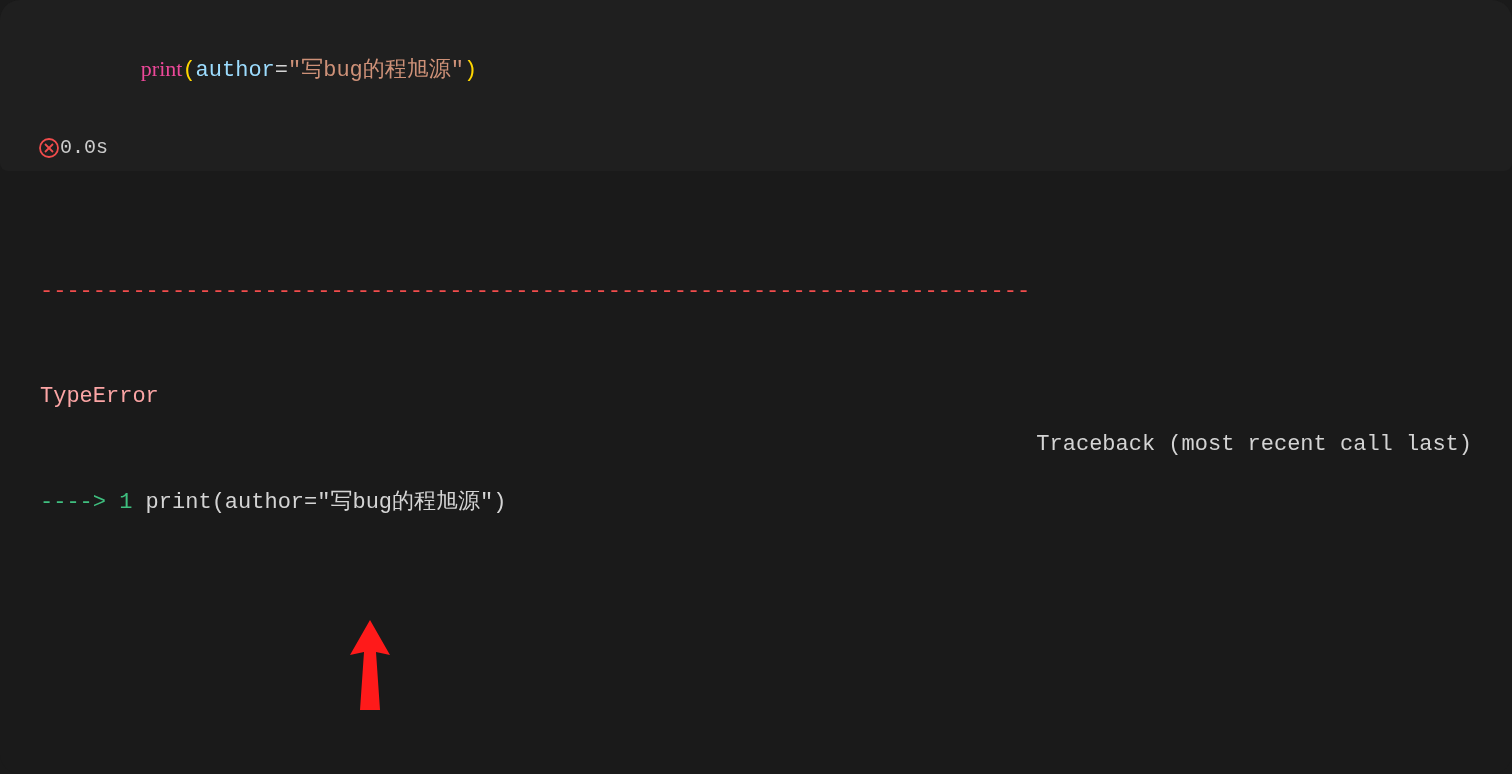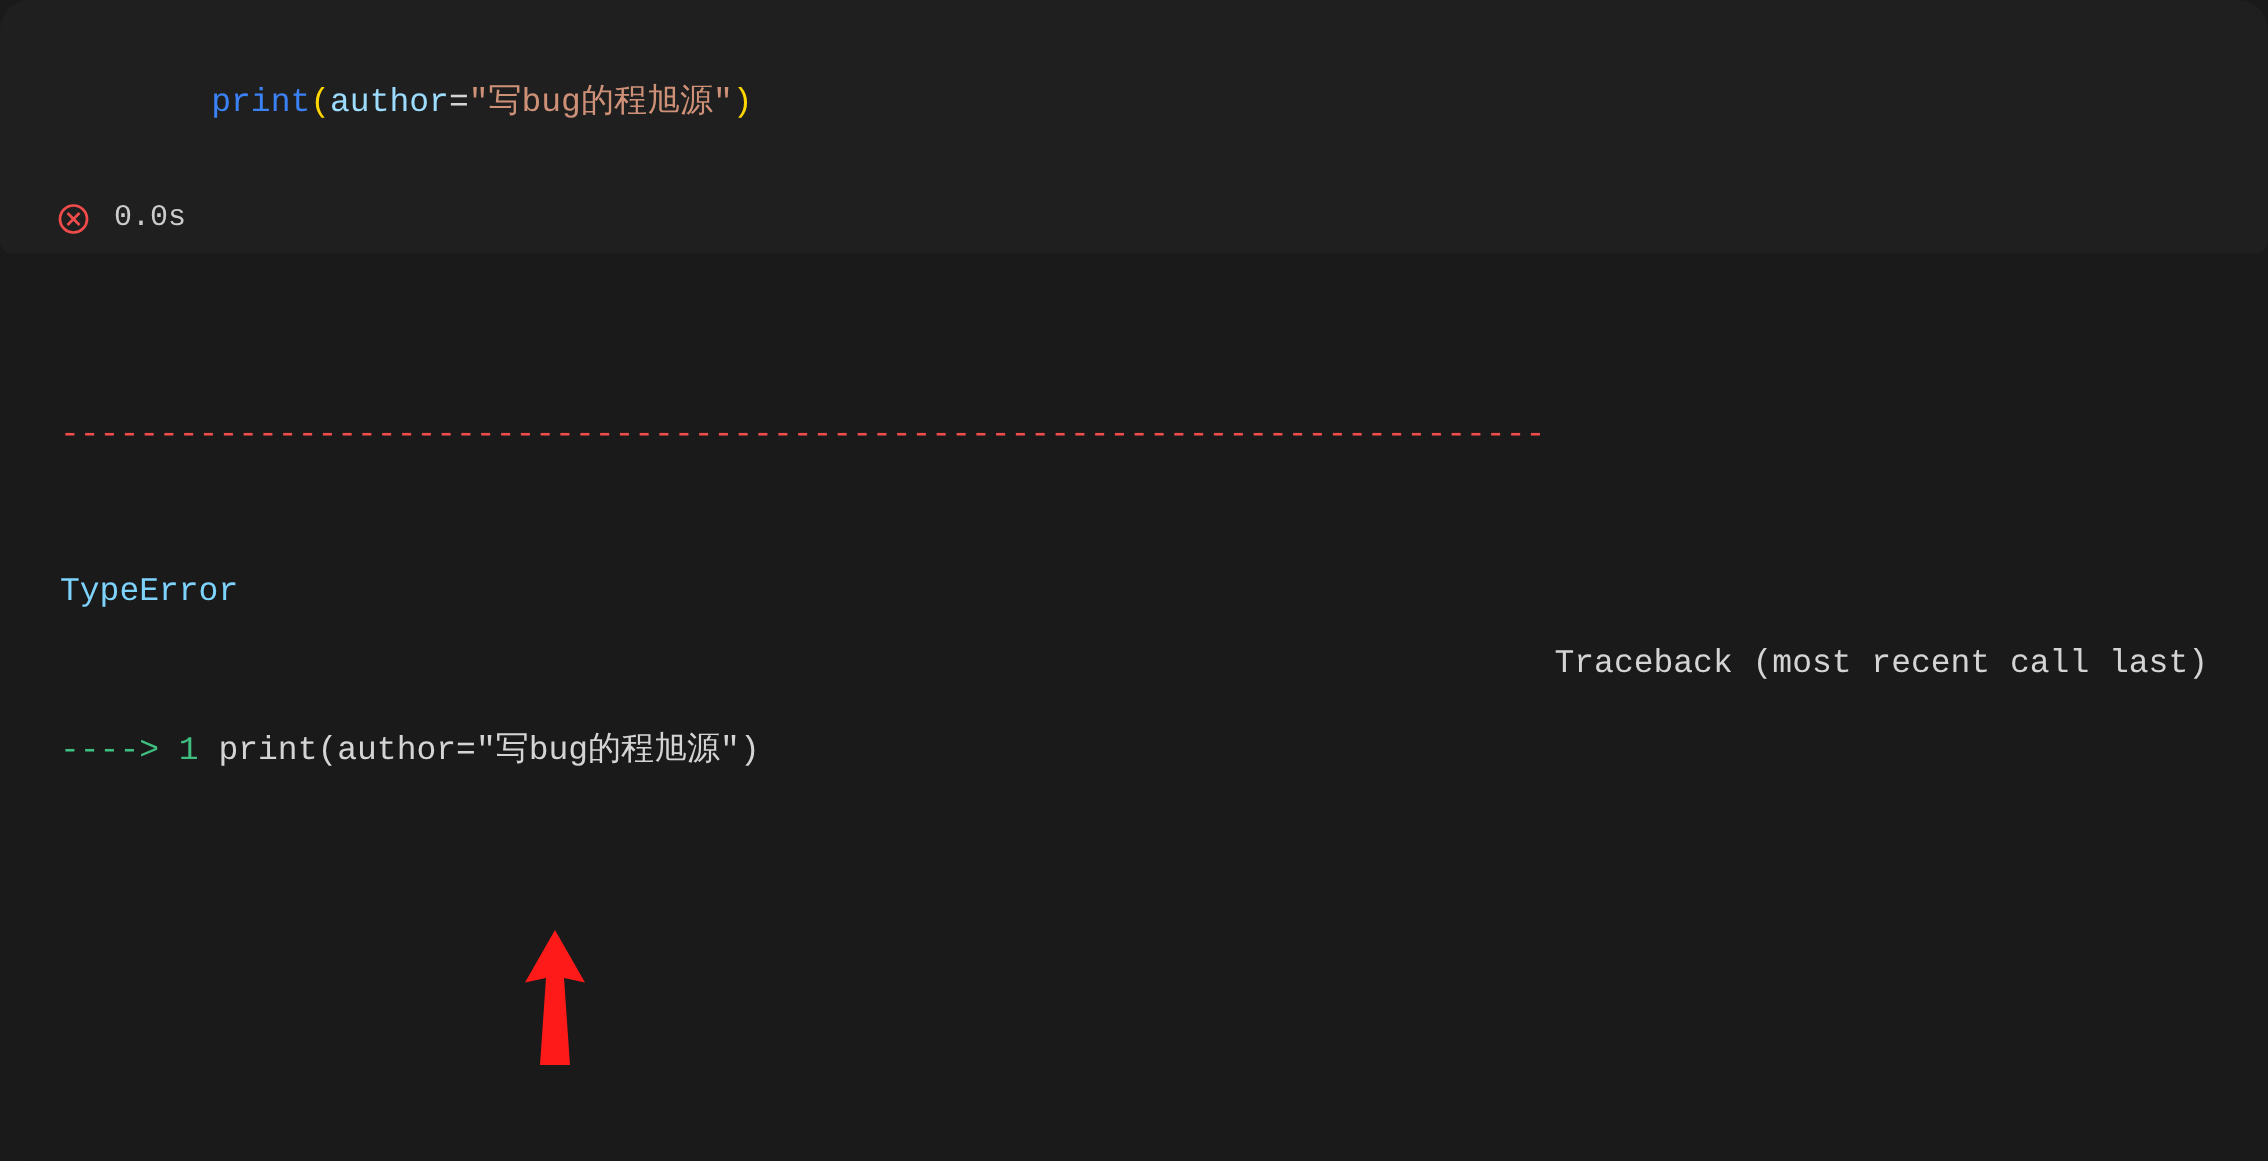--- a/index.html
+++ b/index.html
@@ -35,48 +35,47 @@
   .code-line {
     padding-left: 88px;
     line-height: 1.55;
     white-space: pre;
   }
 
   
   .status-bar {
     display: flex;
     align-items: center;
-    gap: 16px;
     padding-left: 38px;
     margin-top: 14px;
     color: #a0a0a0;
   }
   .status-bar svg { flex-shrink: 0; }
   .status-time { font-size: 20px; color: #cccccc; }
 
   
   .output {
     padding: 30px 40px 6px 40px;
     line-height: 1.6;
     white-space: pre;
     font-size: 22px;
     overflow: hidden;
   }
   .output-line { white-space: pre; }
 
   
-  .fn { color: #3b82f6; }
+  .fn { color: #ec4899; font-family: Liberation Serif, serif; }
   .paren { color: #ffd700; }
   .kw-arg { color: #9cdcfe; }
   .op { color: #d4d4d4; }
   .str { color: #ce9178; }
 
   
   .tb-dash { color: #f14c4c; }
-  .tb-err { color: #7dd3fc; }
+  .tb-err { color: #fca5a5; }
   .tb-white { color: #d4d4d4; }
   .tb-green { color: #3fbf7f; }
   .tb-cyan { color: #3fbf7f; }
   .tb-right { float: right; color: #d4d4d4; margin-top: 48px; }
 
   
   .red-arrow {
     position: absolute;
     left: 340px;
     top: 620px;

